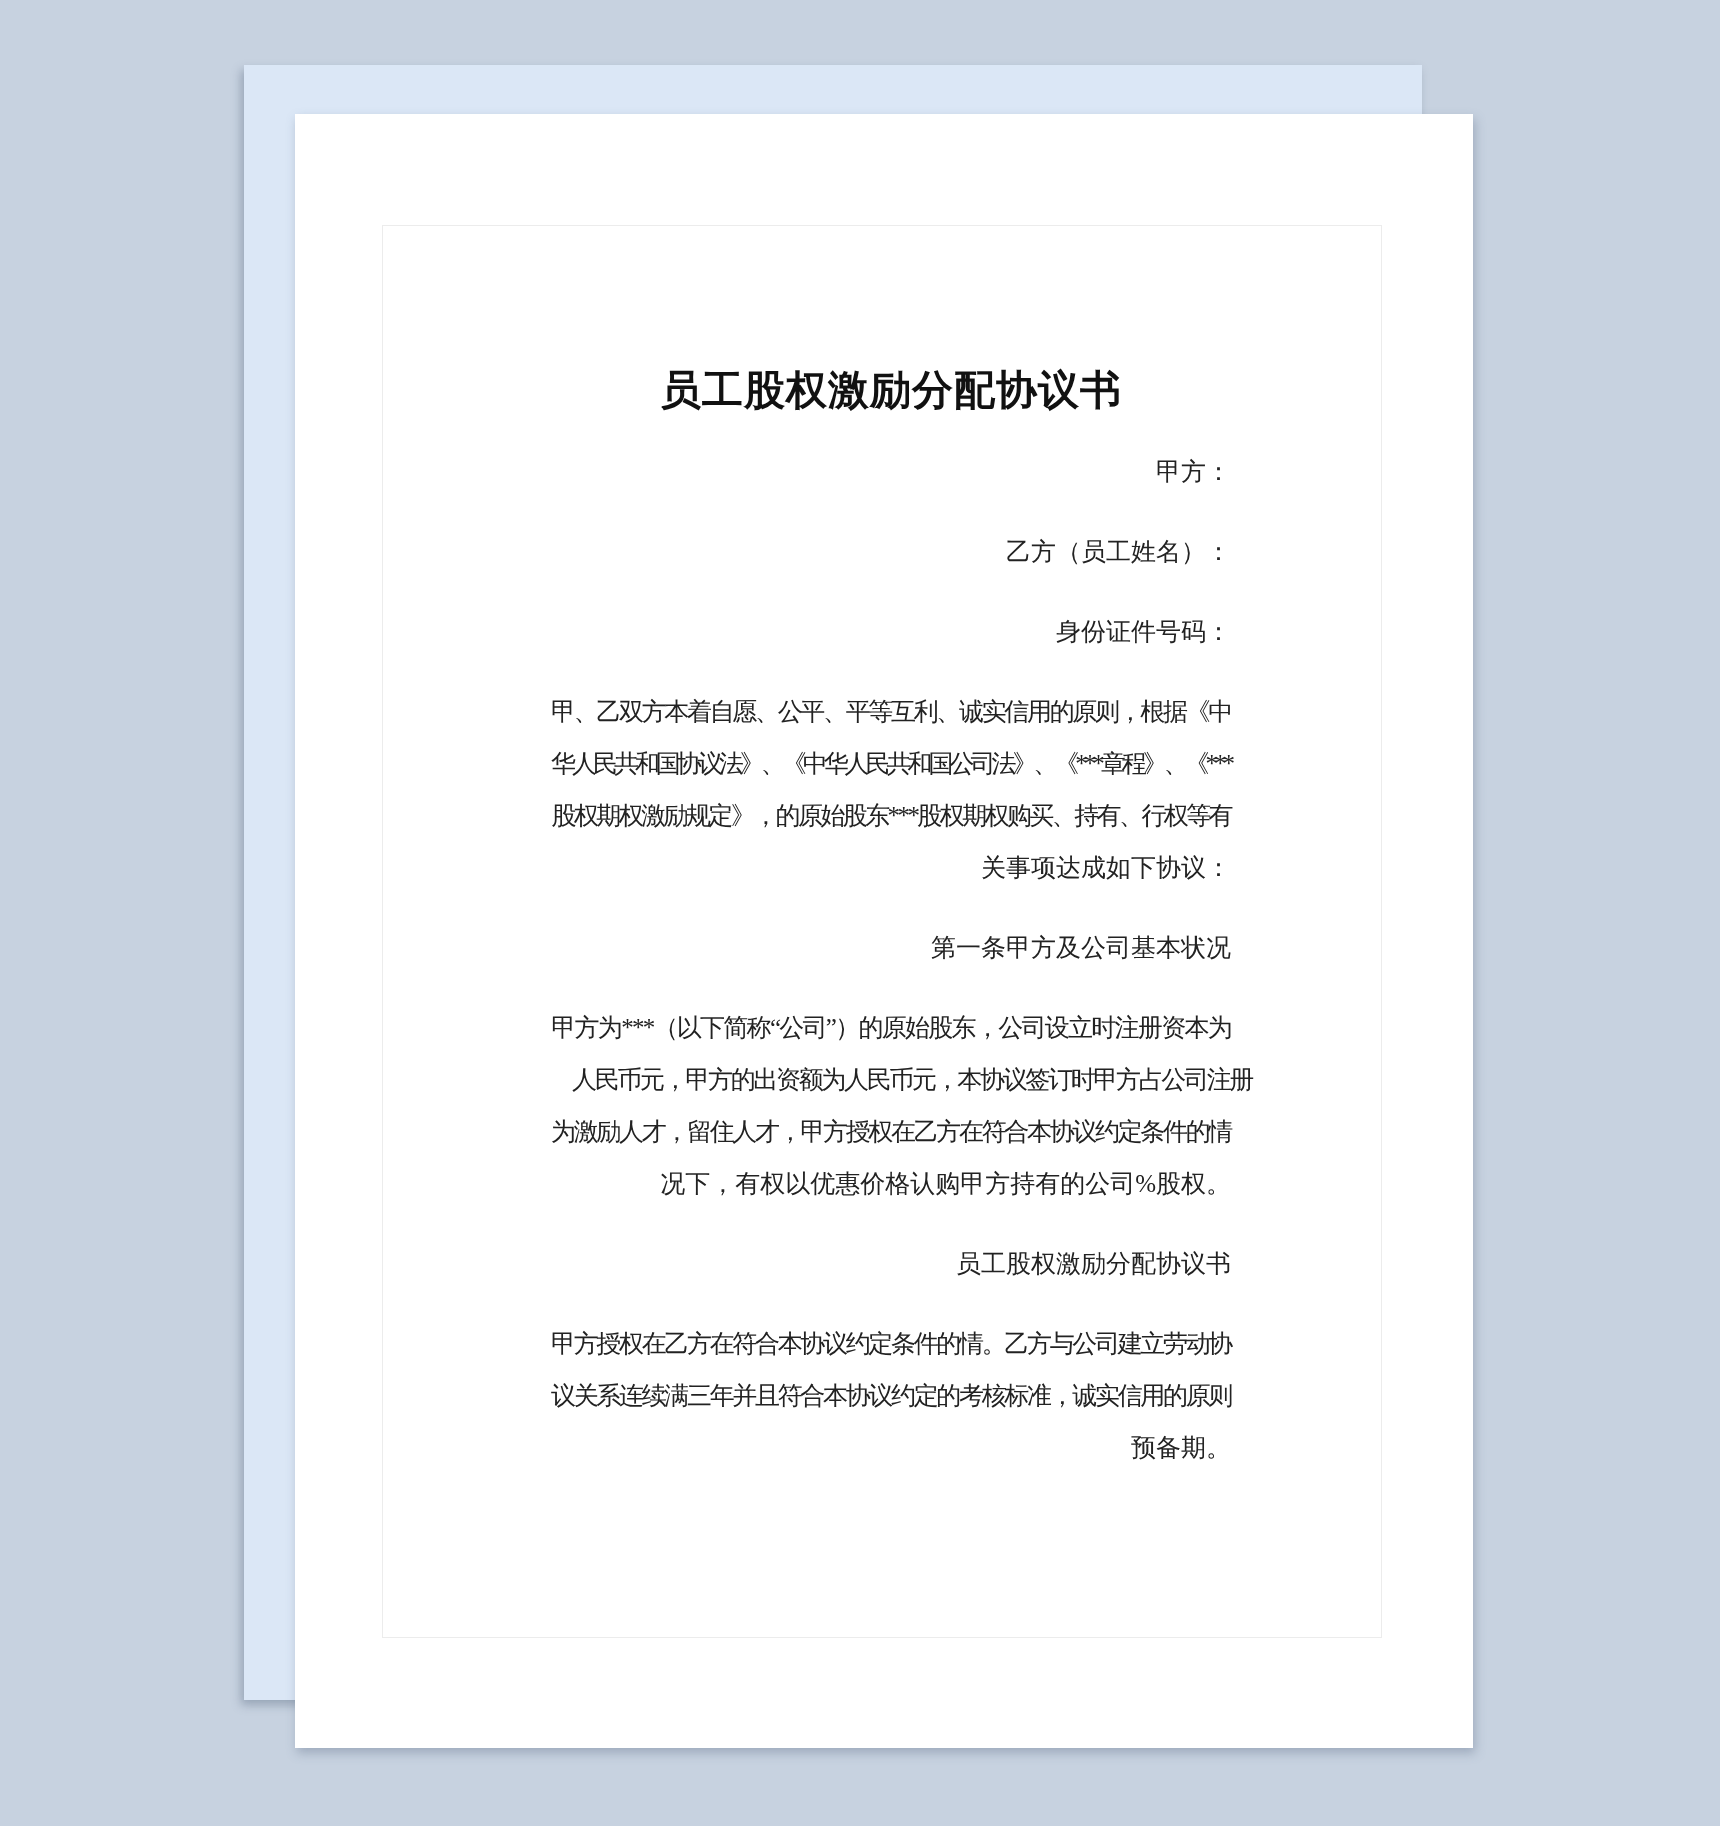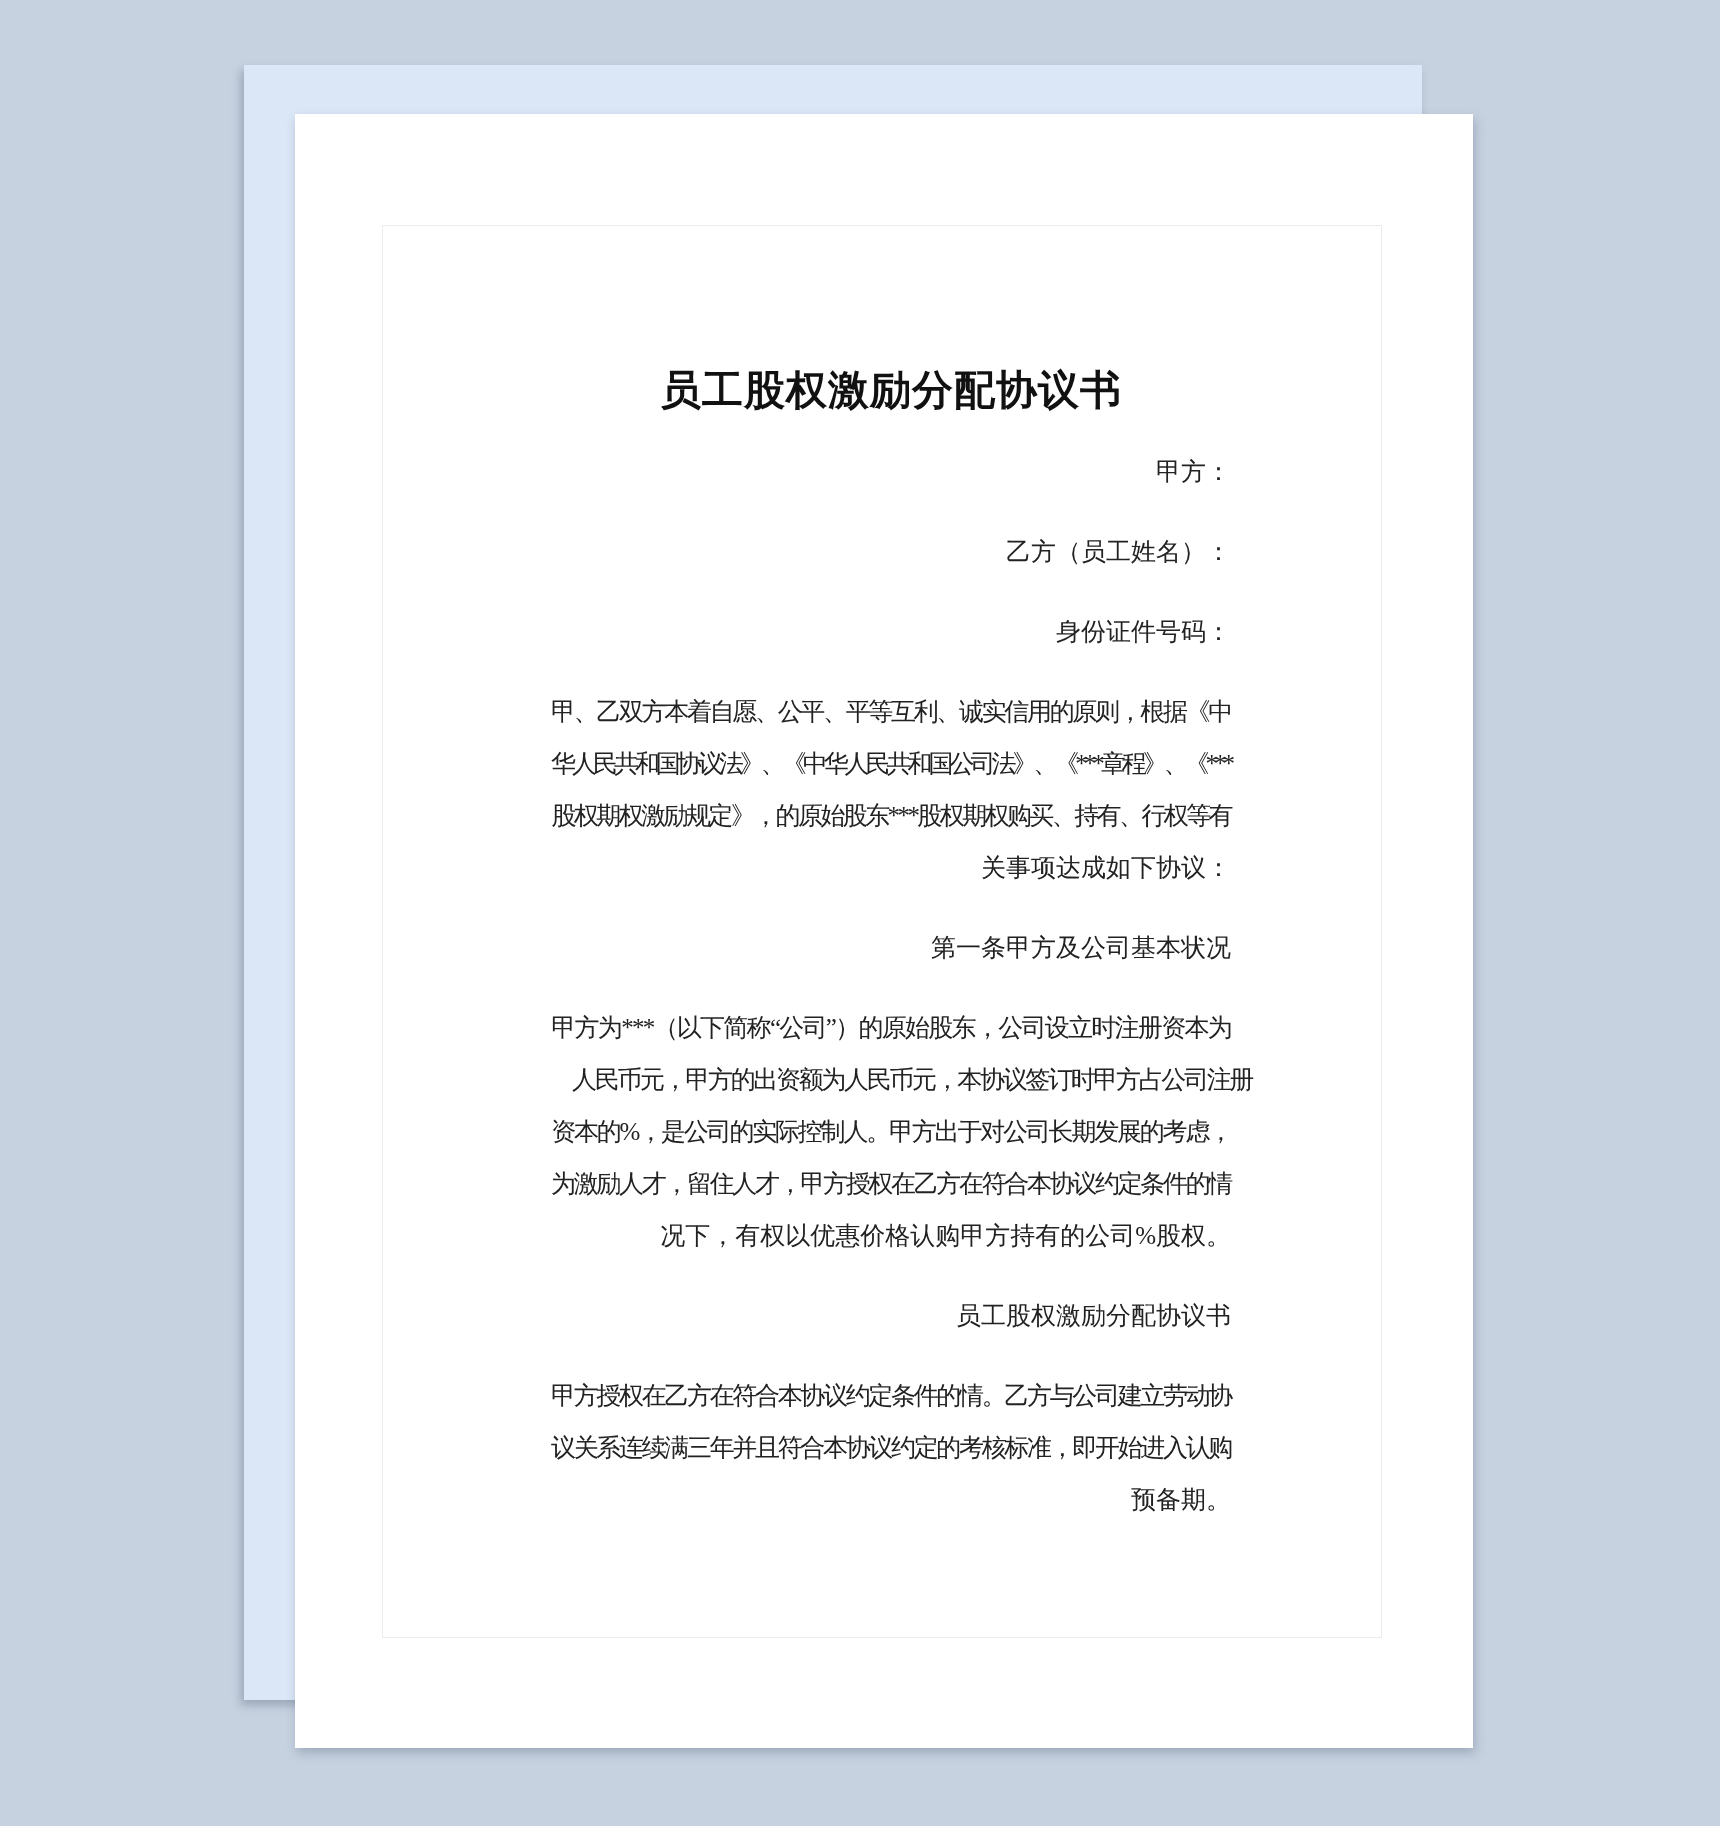--- a/index.html
+++ b/index.html
@@ -99,28 +99,27 @@
             <div class="line fill" style="letter-spacing: -4.02778px;">华人民共和国协议法》、《中华人民共和国公司法》、《***章程》、《***</div>
             <div class="line fill" style="letter-spacing: -2.59375px;">股权期权激励规定》，的原始股东***股权期权购买、持有、行权等有</div>
             <div class="line">关事项达成如下协议：</div>
           </div>
           <div class="block heading">
             <div class="line">第一条甲方及公司基本状况</div>
           </div>
           <div class="block body">
             <div class="line fill" style="letter-spacing: -1.71875px;">甲方为***（以下简称“公司”）的原始股东，公司设立时注册资本为</div>
             <div class="line fill" style="letter-spacing: -2.33333px; margin-left: 21px;">人民币元，甲方的出资额为人民币元，本协议签订时甲方占公司注册</div>
-            <div class="line fill" style="letter-spacing: -2.2px;">资本的%，是公司的实际控制人。甲方出于对公司长期发展的考虑，</div>
             <div class="line fill" style="letter-spacing: -2.33333px;">为激励人才，留住人才，甲方授权在乙方在符合本协议约定条件的情</div>
             <div class="line">况下，有权以优惠价格认购甲方持有的公司%股权。</div>
           </div>
           <div class="block heading">
             <div class="line">员工股权激励分配协议书</div>
           </div>
           <div class="block body">
             <div class="line fill" style="letter-spacing: -2.33333px;">甲方授权在乙方在符合本协议约定条件的情。乙方与公司建立劳动协</div>
-            <div class="line fill" style="letter-spacing: -2.33333px;">议关系连续满三年并且符合本协议约定的考核标准，即开始进入认购</div>
+            <div class="line fill" style="letter-spacing: -2.33333px;">议关系连续满三年并且符合本协议约定的考核标准，诚实信用的原则</div>
             <div class="line">预备期。</div>
           </div>
         </div>
     </div>
   </div>
 </div>
 
 </body></html>

